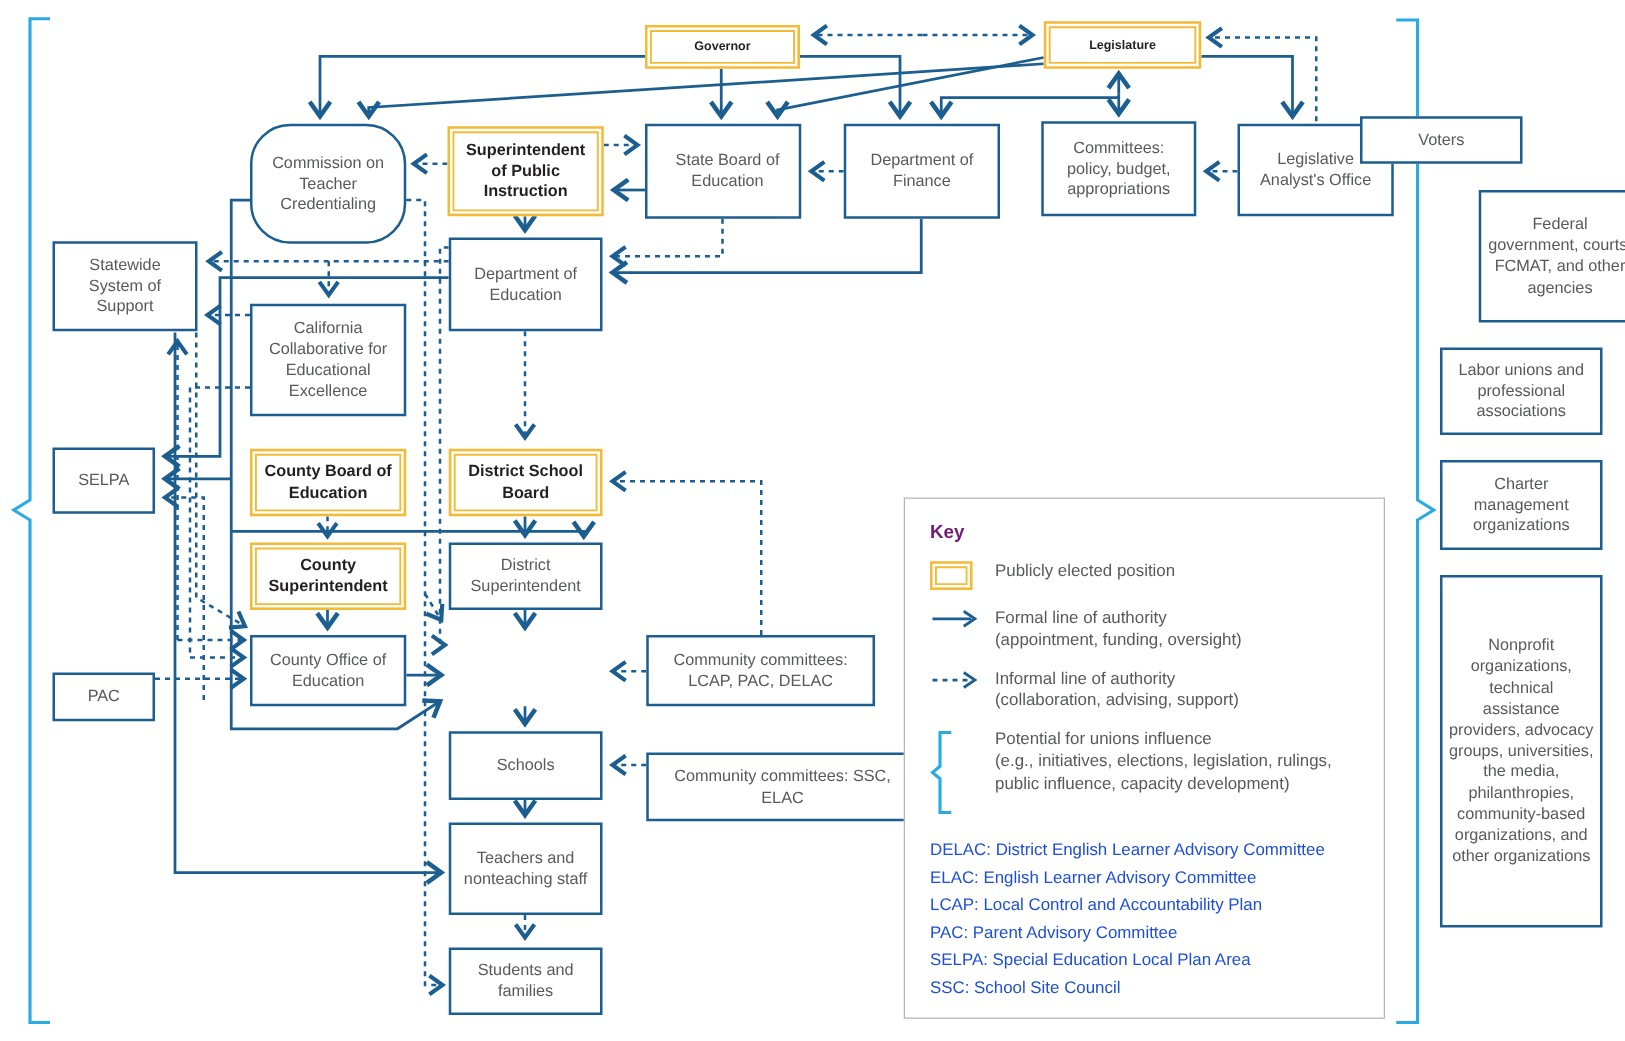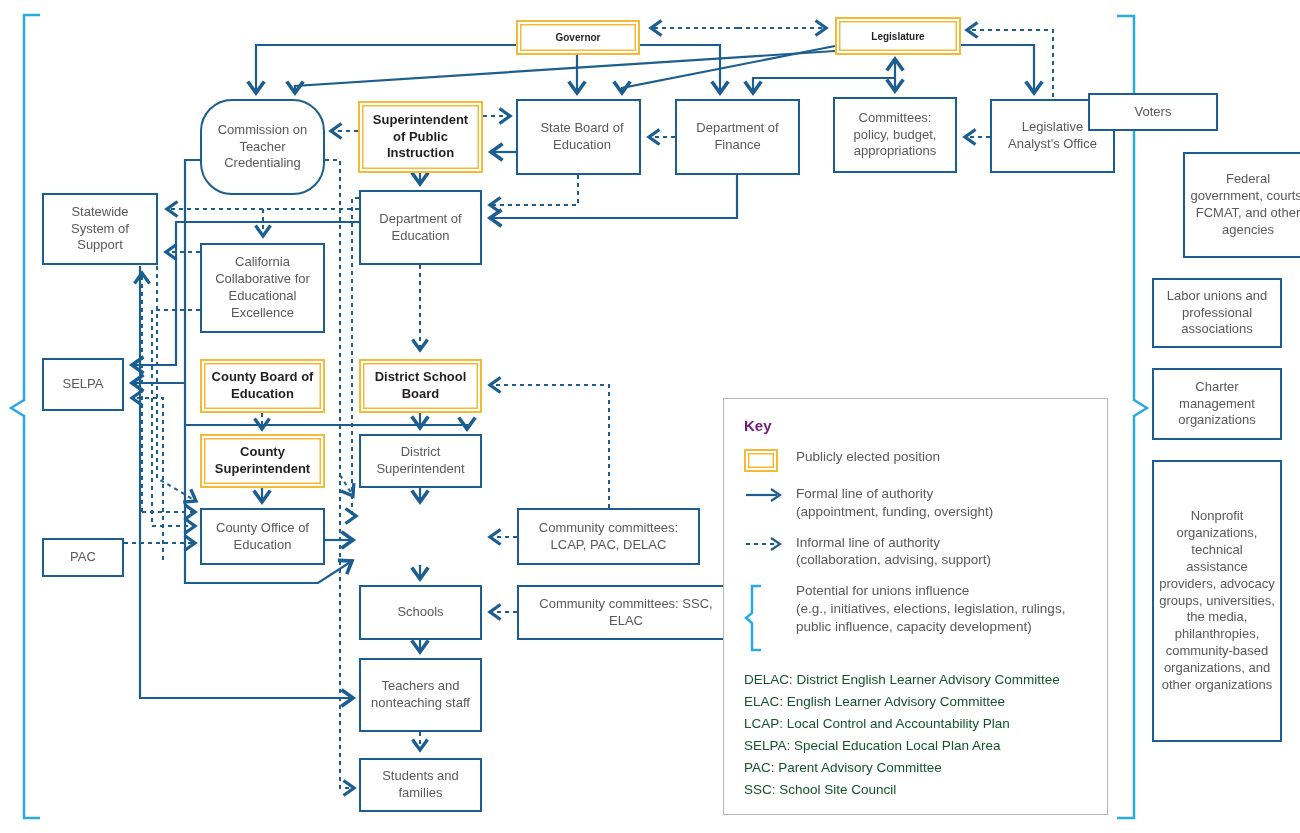--- a/index.html
+++ b/index.html
@@ -15,21 +15,21 @@
   .toprow{font-size:10px;}
   #keybox{position:absolute;z-index:2;background:#fff;border:1.5px solid #b5b5b5;
         left:723px;top:398px;width:385px;height:417px;box-sizing:border-box;
         padding:18px 20px;color:#58595b;font-size:13.5px;}
   #keybox .ktitle{font-weight:bold;color:#701a75;font-size:15px;margin-bottom:14px;}
   .krow{display:flex;align-items:flex-start;margin-bottom:13px;}
   .kswatch{flex:0 0 52px;display:flex;align-items:center;justify-content:flex-start;margin-top:1px;}
   .ktext span{display:block;line-height:1.32;}
   .eswatch{width:34px;height:23px;background:#fff;border:2px solid #f3ba36;
         box-shadow:inset 0 0 0 2px #ffffff, inset 0 0 0 3.5px #f3ba36;box-sizing:border-box;}
-  .abbr{margin-top:16px;line-height:1.62;color:#14532d;}
+  .abbr{margin-top:16px;line-height:1.62;color:#1d4ed8;}
   .abbr div{white-space:nowrap;}
 </style>
 </head>
 <body>
 
 <div id="canvas">
 
   <svg class="wires" width="1300" height="833">
     <defs>
       <marker id="ar" viewBox="0 0 12 12" refX="9" refY="6" markerWidth="9" markerHeight="9" orient="auto-start-reverse">
@@ -115,21 +115,21 @@
   <div class="node" style="left:42px;top:358px;width:82px;height:53px;">SELPA</div>
   <div class="node" style="left:42px;top:510px;width:82px;height:39px;margin-top:28px;">PAC</div>
 
   <div class="node elected" style="left:200px;top:359px;width:125px;height:54px;">County Board of Education</div>
   <div class="node elected" style="left:359px;top:359px;width:123px;height:54px;">District School Board</div>
   <div class="node elected" style="left:200px;top:434px;width:125px;height:54px;">County Superintendent</div>
   <div class="node" style="left:359px;top:434px;width:123px;height:54px;">District Superintendent</div>
   <div class="node" style="left:200px;top:508px;width:125px;height:57px;">County Office of Education</div>
   <div class="node" style="left:517px;top:508px;width:183px;height:57px;">Community committees: LCAP, PAC, DELAC</div>
   <div class="node" style="left:359px;top:585px;width:123px;height:55px;">Schools</div>
-  <div class="node" style="left:517px;top:585px;width:218px;height:55px;">Community committees: SSC, ELAC</div>
+  <div class="node" style="left:517px;top:602px;width:218px;height:55px;">Community committees: SSC, ELAC</div>
   <div class="node" style="left:359px;top:658px;width:123px;height:74px;">Teachers and nonteaching staff</div>
   <div class="node" style="left:359px;top:758px;width:123px;height:54px;">Students and families</div>
 
   <div class="node" style="left:1088px;top:93px;width:130px;height:38px;">Voters</div>
   <div class="node" style="left:1152px;top:152px;width:130px;height:106px;margin-left:31px;">Federal government, courts, FCMAT, and other agencies</div>
   <div class="node" style="left:1152px;top:278px;width:130px;height:70px;">Labor unions and professional associations</div>
   <div class="node" style="left:1152px;top:368px;width:130px;height:72px;">Charter management organizations</div>
   <div class="node" style="left:1152px;top:460px;width:130px;height:282px;">Nonprofit organizations, technical assistance providers, advocacy groups, universities, the media, philanthropies, community-based organizations, and other organizations</div>
 
   <div id="keybox">
@@ -180,19 +180,19 @@
         <span>Potential for unions influence</span>
         <span>(e.g., initiatives, elections, legislation, rulings,</span>
         <span>public influence, capacity development)</span>
       </div>
     </div>
 
     <div class="abbr">
       <div>DELAC: District English Learner Advisory Committee</div>
       <div>ELAC: English Learner Advisory Committee</div>
       <div>LCAP: Local Control and Accountability Plan</div>
+      <div>PAC: Parent Advisory Committee</div>
       <div>SELPA: Special Education Local Plan Area</div>
-      <div>PAC: Parent Advisory Committee</div>
       <div>SSC: School Site Council</div>
     </div>
   </div>
 
 </div>
 
 </body></html>

